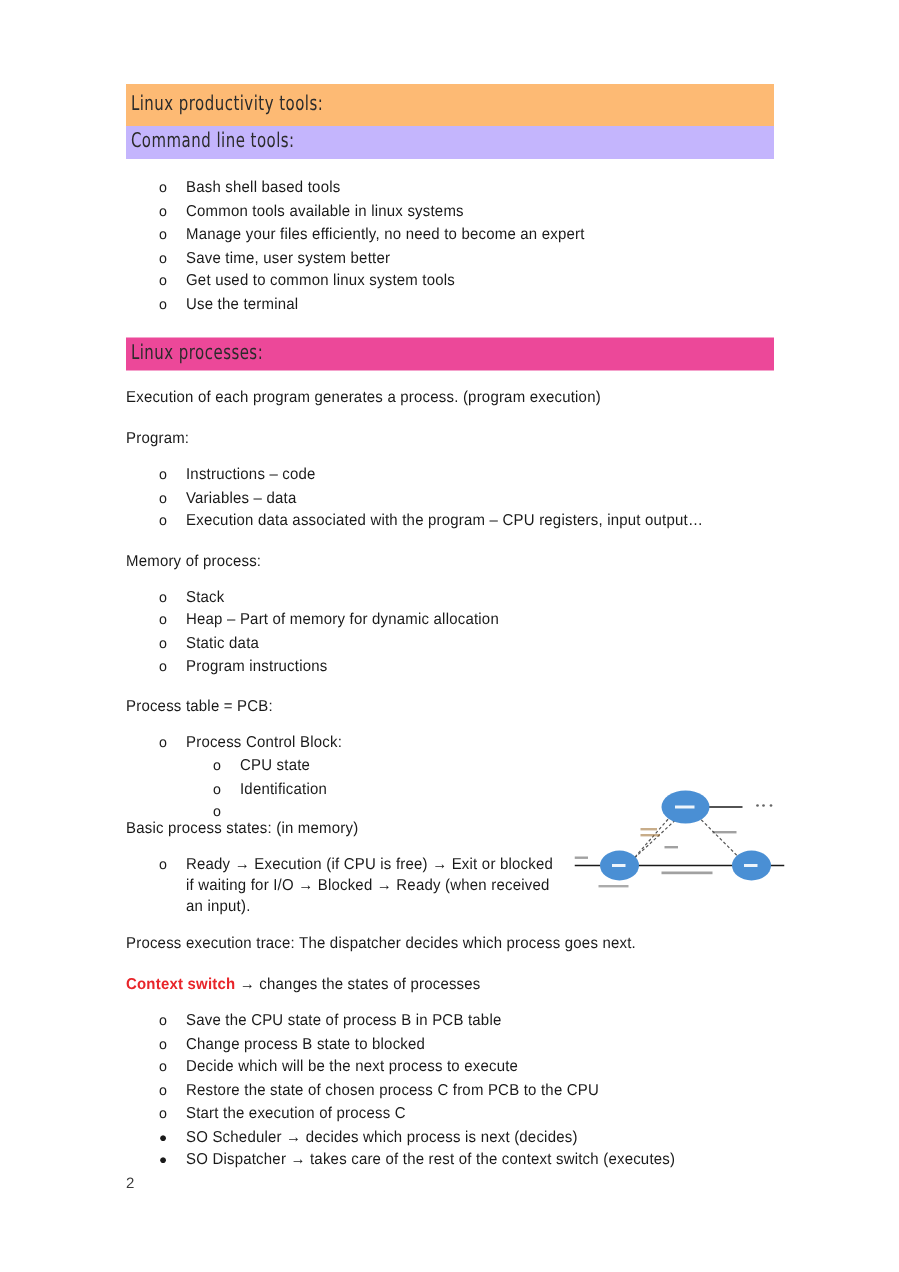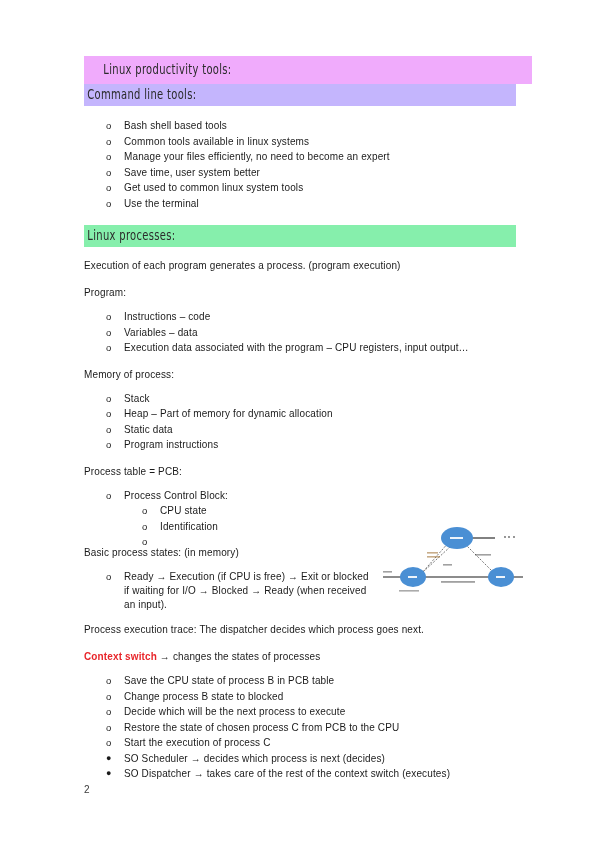--- a/index.html
+++ b/index.html
@@ -42,23 +42,23 @@
     color: #2b2b2b;
     font-stretch: condensed;
     transform: scaleX(0.82);
     transform-origin: left center;
     width: 527px;
   }
   .band-wrap {
     width: 432px;
     overflow: hidden;
   }
-  .band-h1 { background: #f0abfc; height: 28px; padding-left: 16px; }
+  .band-h1 { background: #fdba74; height: 28px; }
   .band-h2 { background: #c4b5fd; height: 22px; }
-  .band-h3 { background: #86efac; height: 22px; }
+  .band-h3 { background: #ec4899; height: 22px; }
 
   .band-h1 .band { padding-top: 6px; }
   .band-h2 .band { padding-top: 3px; }
   .band-h3 .band { padding-top: 3px; }
 
   
   p.body {
     margin: 0;
     font-size: 10.5px;
     line-height: 13px;

